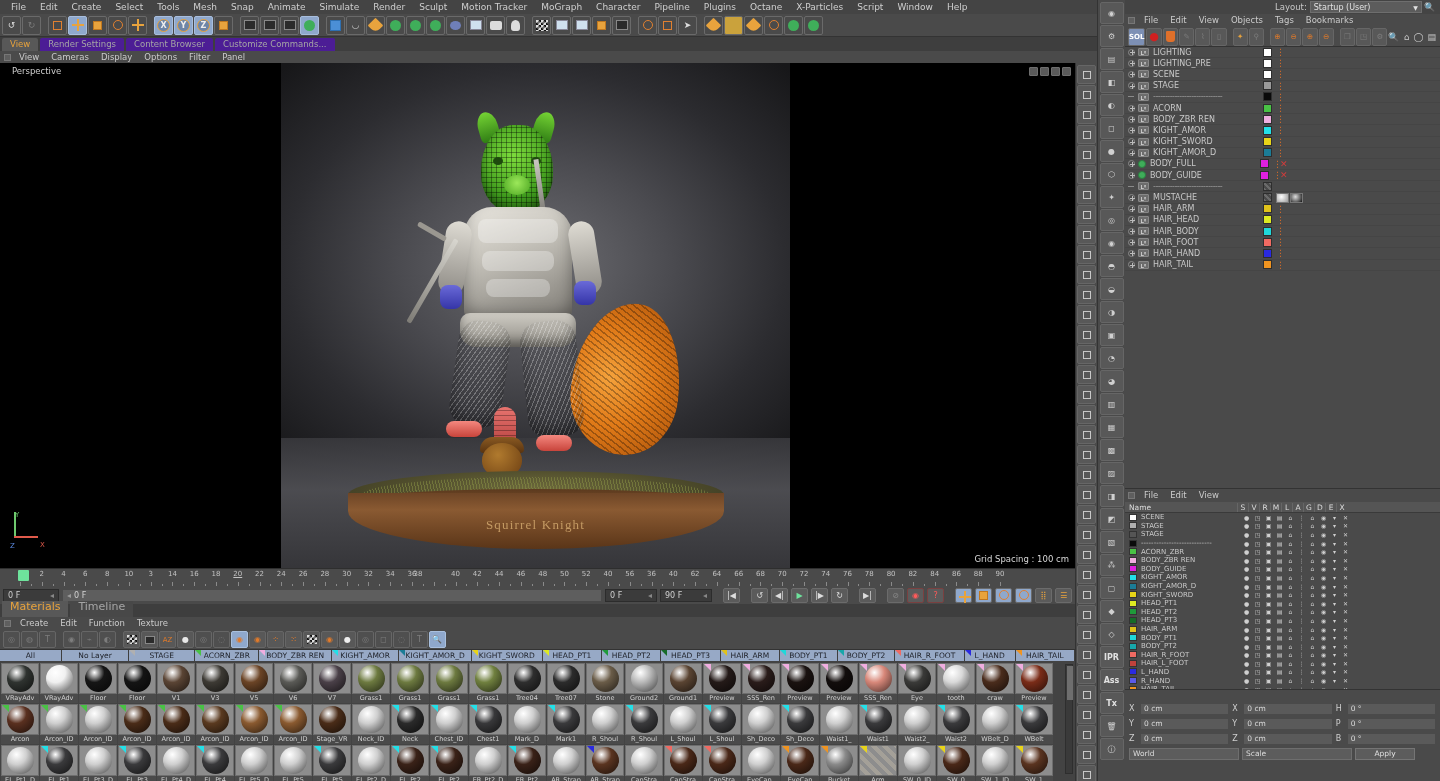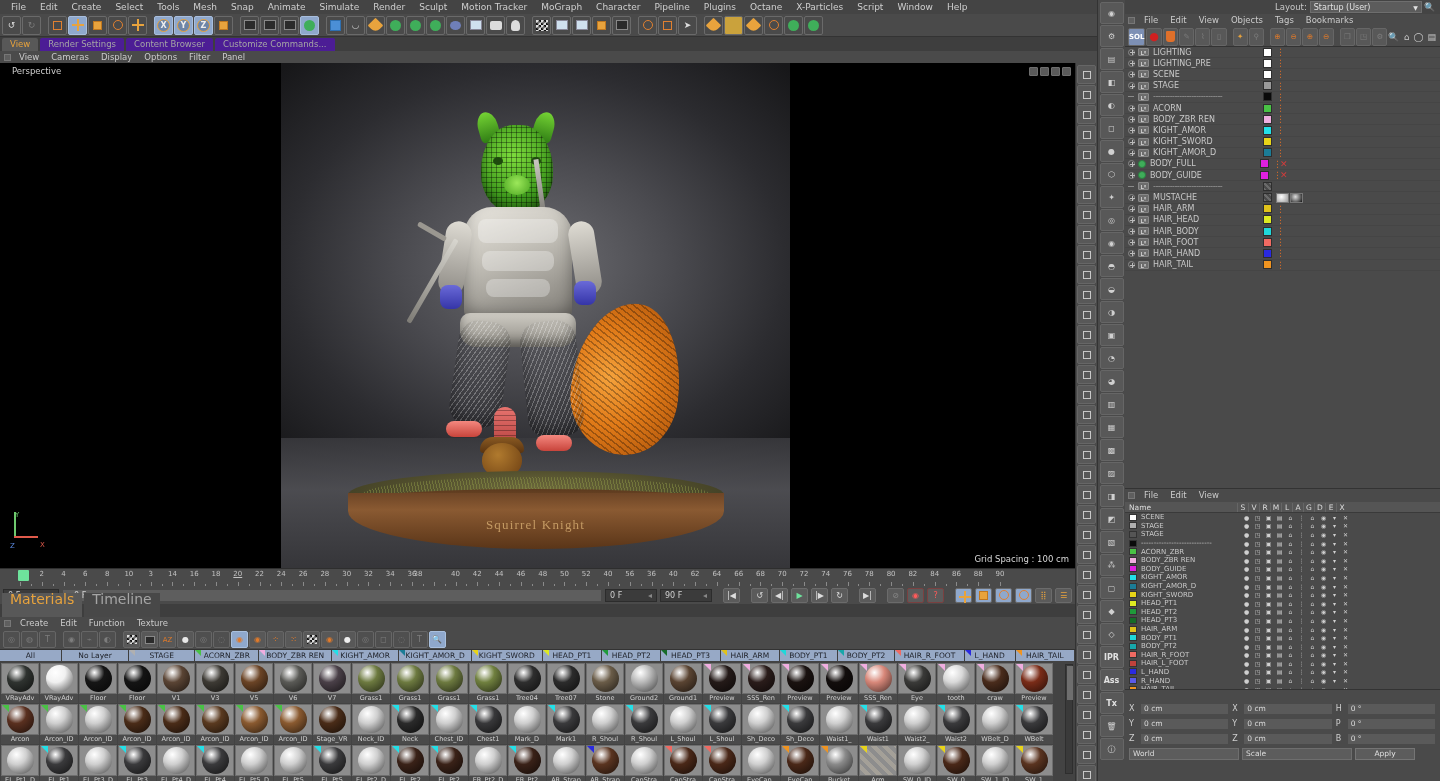--- a/index.html
+++ b/index.html
@@ -179,21 +179,21 @@
   .slidebar { flex:1; height:13px; background:#5e5e5e; border:1px solid #4a4a4a;
     display:flex; align-items:center; padding-left:4px; font-size:8px; color:#d3d3d3; }
   .pbtn { width:17px;height:15px;background:#5b5b5b;border:1px solid #6b6b6b;border-radius:2px;
     display:flex;align-items:center;justify-content:center;font-size:8px;color:#ddd; }
   .pbtn.red { color:#ff5a5a; border-color:#7a4040; }
   .pbtn.sel { background:#8fa8cc; }
 
   
   .matpane { position:absolute; left:0; top:604px; width:1075px; height:177px; background:#434343; }
   .mattabs { height:13px; background:#3e3e3e; display:flex; align-items:flex-end; padding-left:2px; }
-  .mattab { height:24px;line-height:12px;padding:0 8px;font-size:14px;color:#a5a5a5;background:#484848;margin-right:2px; }
+  .mattab { height:16px;line-height:12px;padding:0 8px;font-size:11px;color:#a5a5a5;background:#484848;margin-right:2px; }
   .mattab.act { background:#585858;color:#e8a33d; }
   .matmenu { height:13px;background:#4a4a4a;display:flex;align-items:center;padding-left:4px; }
   .matmenu .mi { padding:0 6px;font-size:8.5px;color:#cbcbcb;line-height:13px; }
   .mattools { height:20px;background:#4a4a4a;display:flex;align-items:center;padding-left:3px;gap:1px;border-bottom:1px solid #333; }
   .mtbtn { width:17px;height:17px;background:#585858;border:1px solid #666;border-radius:2px;
     display:flex;align-items:center;justify-content:center;font-size:8px;color:#d0d0d0; }
   .mtbtn.sel { background:#8fa8cc;border-color:#a9c0de; }
   .mtbtn.dim { color:#7d7d7d;background:#4f4f4f; }
 
   .layerrow { height:11px; display:flex; background:#3f3f3f; }

